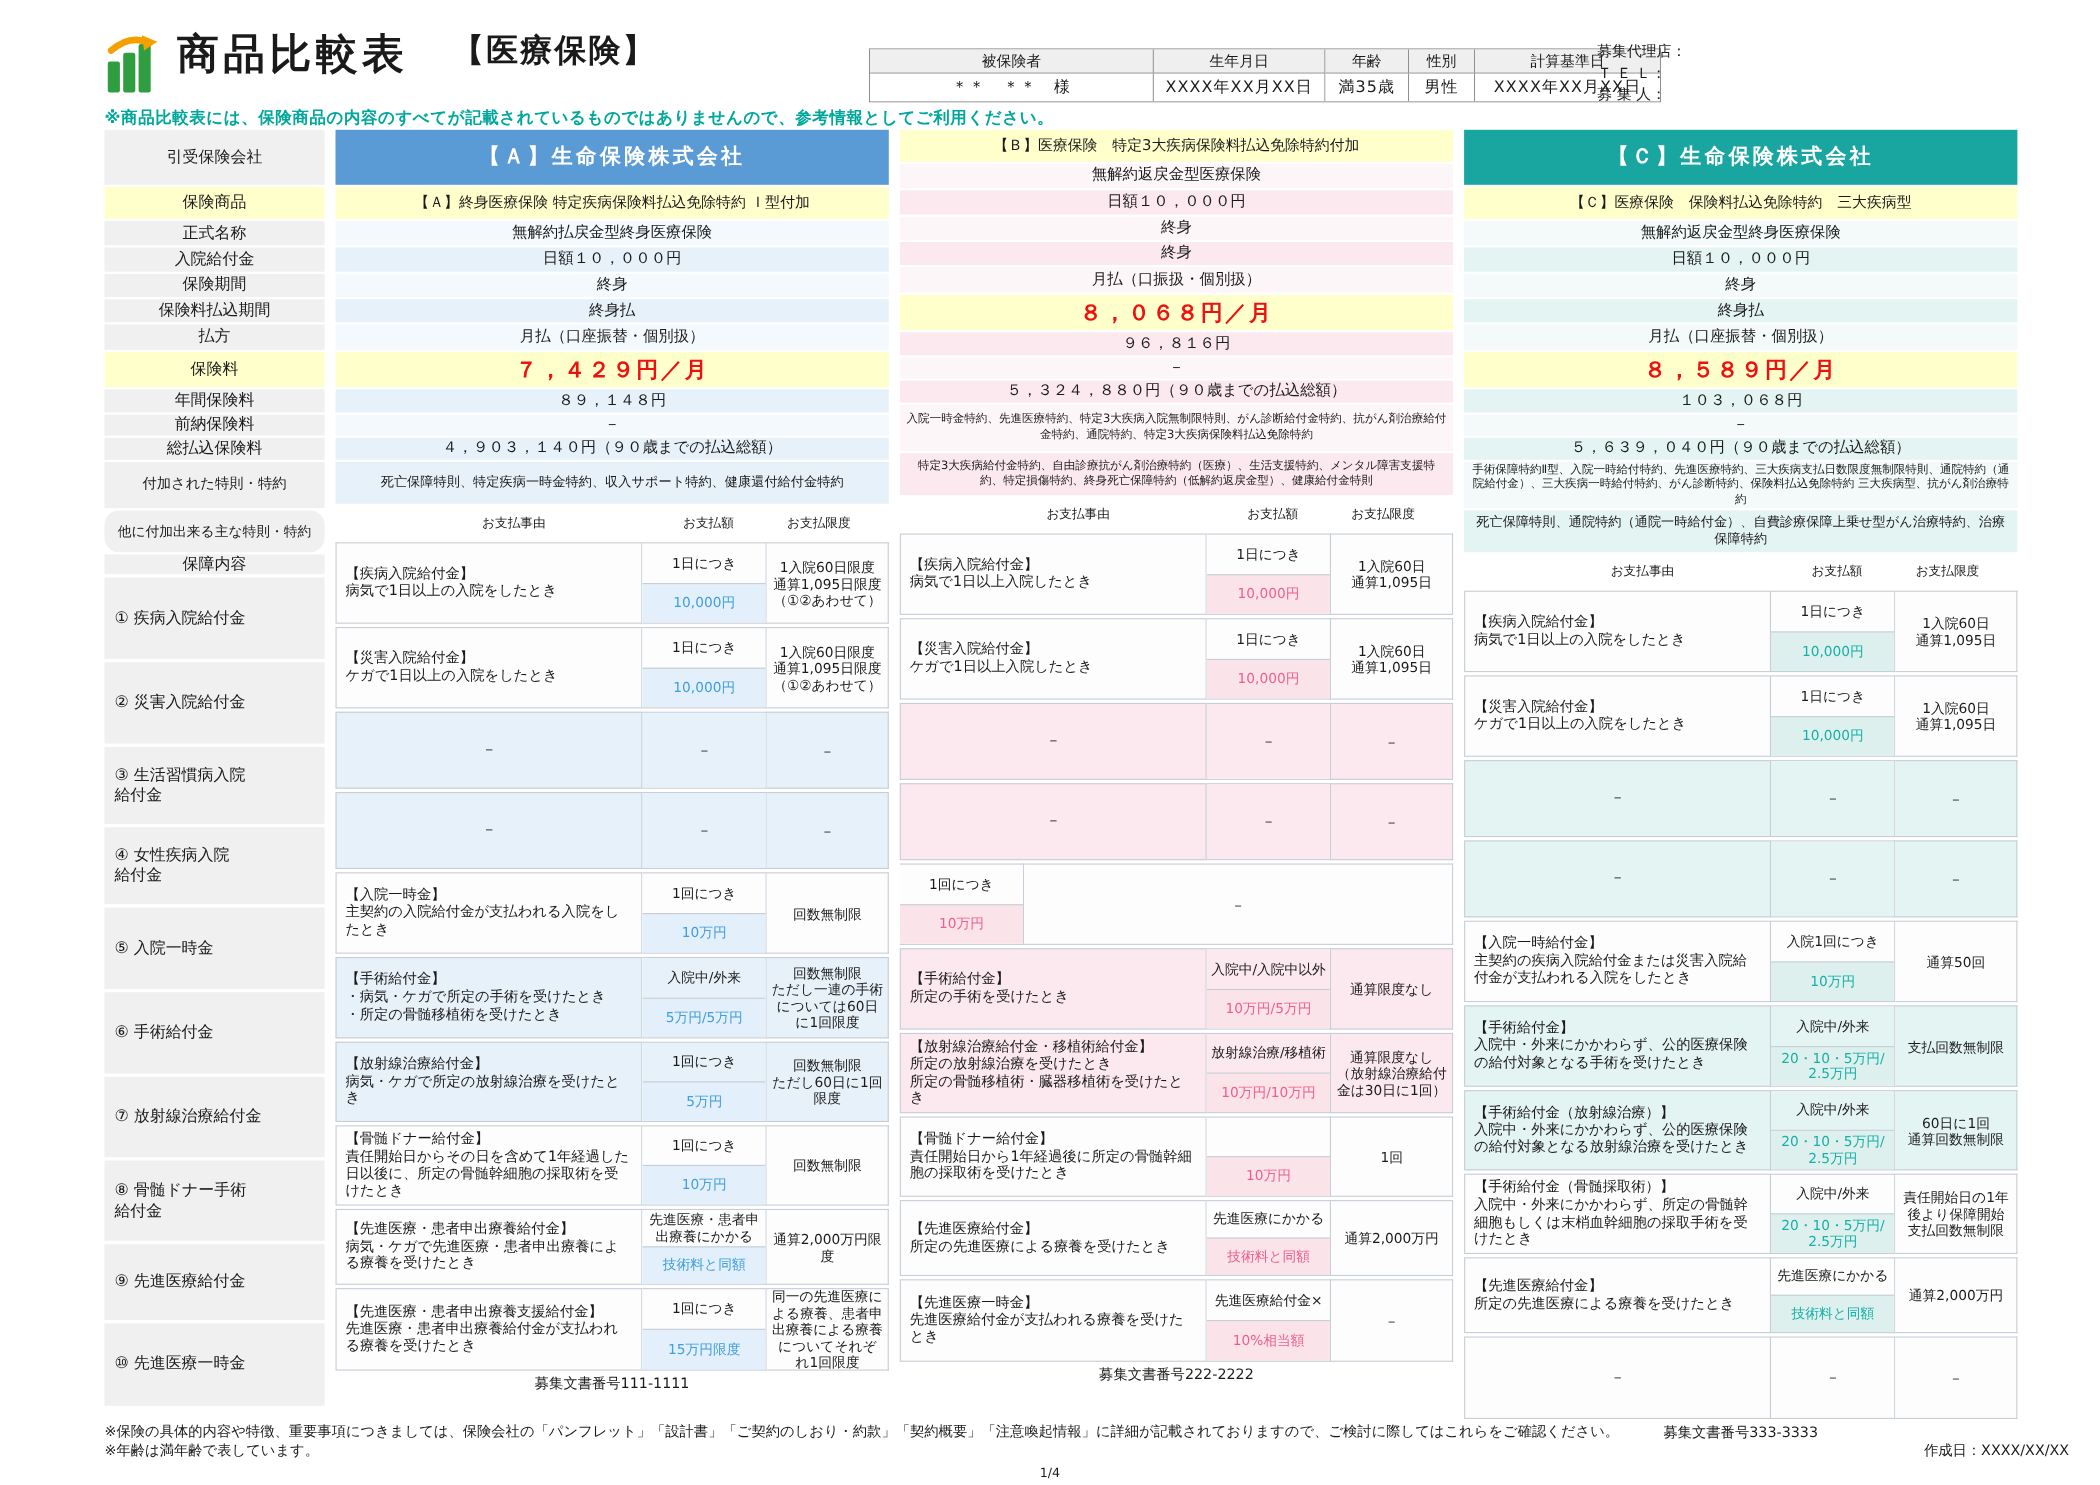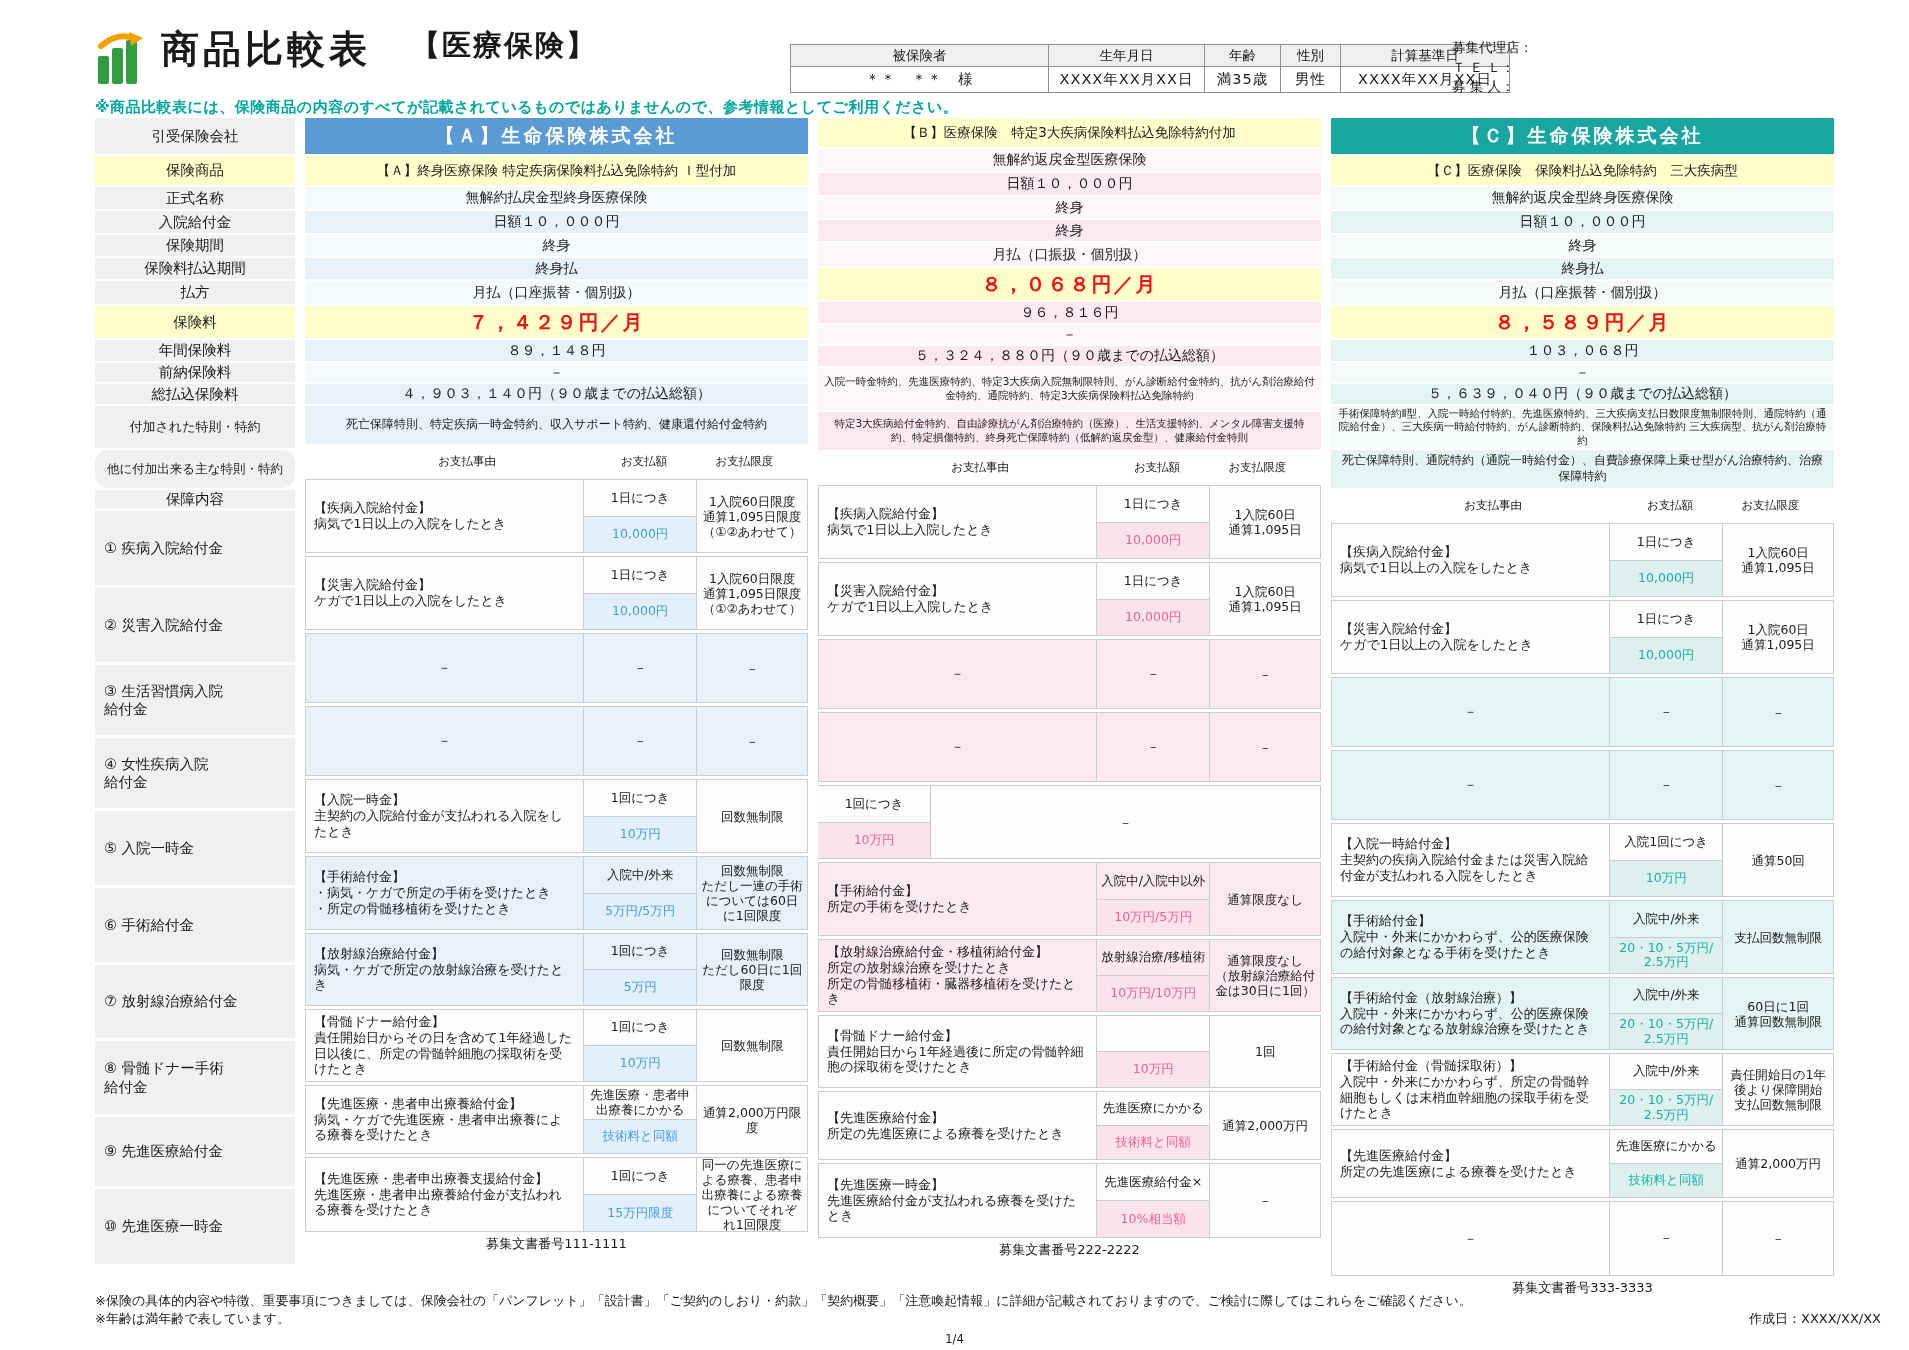--- a/index.html
+++ b/index.html
@@ -32,21 +32,21 @@
   .maintable{position:absolute;left:95px;top:118px;display:flex;gap:10px;}
   .col{width:503px;display:block;}
   .lblcol{width:200px;}
 
   .cell{margin-bottom:2px;display:flex;align-items:center;justify-content:center;
         overflow:hidden;text-align:center;font-size:14px;line-height:1.25;padding:1px 4px;}
   .mb3{margin-bottom:3px;}
   .pre{white-space:pre-line;}
 
   
-  .h-head{height:36px}.h-prod{height:29px}.h-name{height:22px}.h-daily{height:22px}
+  .h-head{height:50px}.h-prod{height:29px}.h-name{height:22px}.h-daily{height:22px}
   .h-term{height:21px}.h-payterm{height:21px}.h-method{height:23px}.h-prem{height:32px}
   .h-annual{height:21px}.h-prepaid{height:19px}.h-total{height:20px}
   .h-attach{height:42px}.h-avail{height:38px}.h-covhead{height:18px}
   .h-b0{height:74px}.h-b1{height:74px}.h-b2{height:70px}.h-b3{height:70px}.h-b4{height:74px}
   .h-b5{height:74px}.h-b6{height:73px}.h-b7{height:73px}.h-b8{height:69px}.h-b9{height:75px}
 
   
   .lbl{background:#f0f0f0;font-size:14.5px;}
   .lbl.small{font-size:13px;}
   .lbl.smaller{font-size:12.5px;border-radius:13px;}

